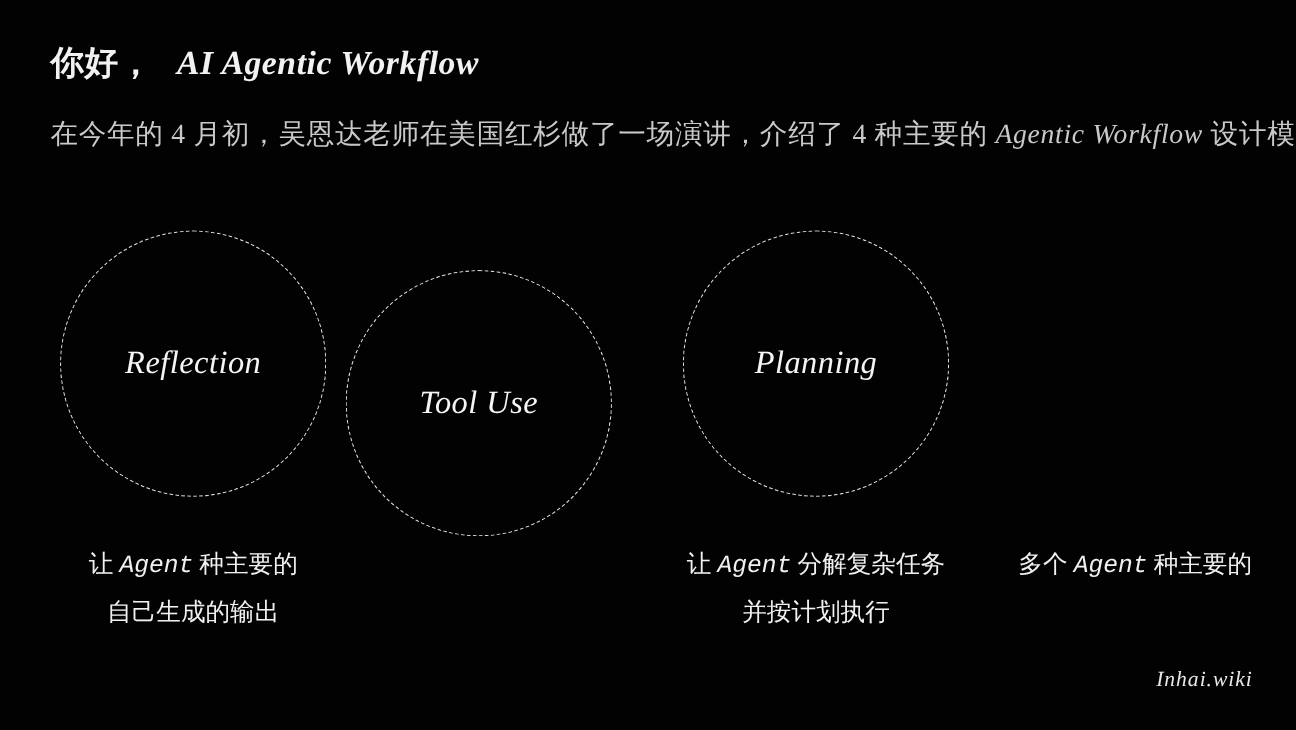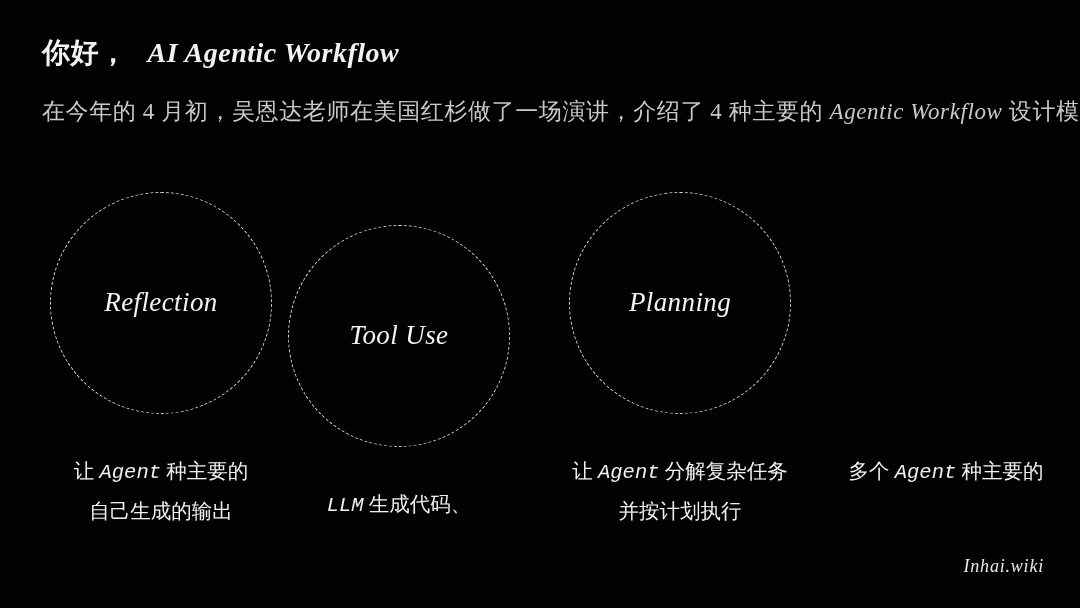--- a/index.html
+++ b/index.html
@@ -113,21 +113,20 @@
       <div><span>让 </span><span class="italic">Agent</span><span> 种主要的</span></div>
       <div><span>自己生成的输出</span><span class="italic"></span><span></span></div>
     </div>
   </div>
 
   <div class="pattern-col col-1">
     <div class="circle">
       <span class="circle-label">Tool Use</span>
     </div>
     <div class="caption">
-      <div><span></span><span class="italic">LLM</span><span> 生成代码、</span></div>
     </div>
   </div>
 
   <div class="pattern-col col-2">
     <div class="circle">
       <span class="circle-label">Planning</span>
     </div>
     <div class="caption">
       <div><span>让 </span><span class="italic">Agent</span><span> 分解复杂任务</span></div>
       <div><span>并按计划执行</span><span class="italic"></span><span></span></div>

